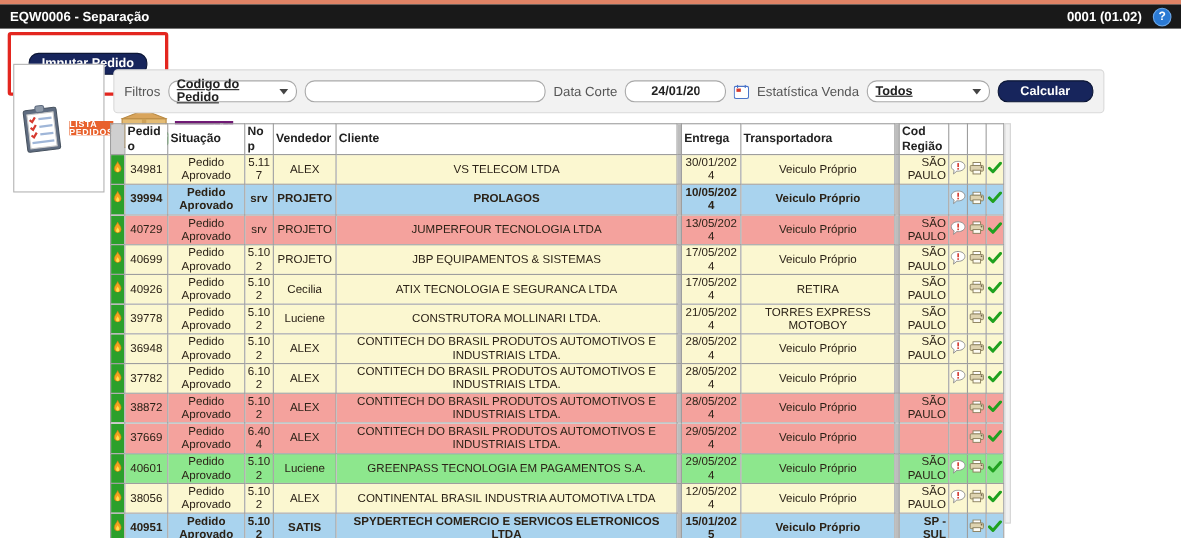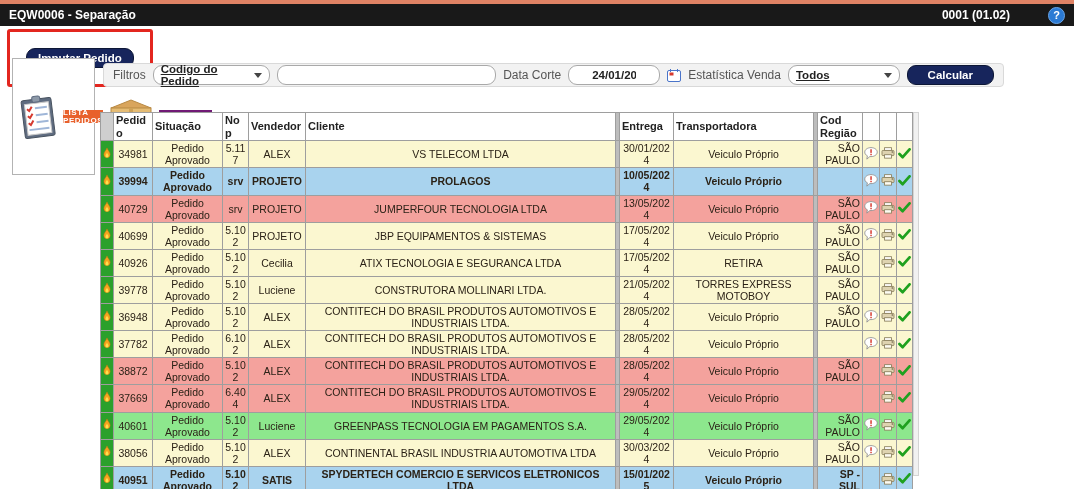--- a/index.html
+++ b/index.html
@@ -6,21 +6,21 @@
   html,body { margin:0; padding:0; }
   body {
     width:1074px; height:489px; position:relative; overflow:hidden;
     background:#ffffff; font-family:"Liberation Sans", sans-serif; color:#222;
   }
   
   .top-strip { position:absolute; left:0; top:0; width:1074px; height:4px; background:#E08365; }
   
   .titlebar {
     position:absolute; left:0; top:4px; width:1074px; height:22px; background:#191919;
-    color:#fff; display:flex; align-items:center; padding:0 9px; font-size:12px; font-weight:bold;gap:28px;
+    color:#fff; display:flex; align-items:center; padding:0 9px; font-size:12px; font-weight:bold;
   }
   .titlebar .spacer { flex:1; }
   .help-btn {
     width:17px; height:17px; border-radius:50%; background:#2b7ad4; color:#fff;
     font-size:11px; font-weight:bold; display:flex; align-items:center; justify-content:center;
     margin-left:10px; cursor:pointer; border:1px solid #6aa6e8;
   }
   
   .imputar-wrap {
     position:absolute; left:7px; top:29px; border:3px solid #e3261f; border-radius:3px; padding:16px;
@@ -38,21 +38,21 @@
   }
   .sidebar-box .icon-area { flex:1; display:flex; align-items:center; justify-content:center; width:100%; }
   .sb-banner {
     width:100%; height:13px; color:#fff; font-size:8px; font-weight:bold; letter-spacing:.6px;
     display:flex; align-items:center; justify-content:center; line-height:1;
   }
   .sb-banner.orange { background:#E8612C; }
   .sb-banner.green  { background:#701a75; }
   
   .filterbar {
-    position:absolute; left:103px; top:63px; width:901px; height:24px;
+    position:absolute; left:103px; top:63px; width:901px; height:40px;
     background:#f2f2f2; border:1px solid #d9d9d9; border-radius:4px;
     display:flex; align-items:center; gap:7px; padding:0 9px; font-size:12px; color:#555;
   }
   .fake-select {
     background:#fff; border:1px solid #a9a9a9; border-radius:9px; height:20px;
     display:flex; align-items:center; padding:0 7px; color:#222; font-size:11.5px; cursor:pointer;text-decoration:underline;
   }
   .fake-select .sel-text { flex:1; font-weight:bold; }
   .chevron-down { width:0; height:0; border-left:4px solid transparent; border-right:4px solid transparent; border-top:5px solid #444; margin-left:6px; }
   .txt-input {
@@ -518,21 +518,21 @@
           <td class="c-flame"><svg width="10" height="13" viewBox="0 0 16 20">
               <path fill="#f6a21d" stroke="#c87a10" stroke-width="0.8" d="M8 1c1.2 4 5 6 5 10.5a5 5 0 0 1-10 0C3 7 6.8 5 8 1z"></path>
               <path fill="#ffe14d" d="M8 8.5c.8 2.2 2.4 3.2 2.4 5.3a2.4 2.4 0 0 1-4.8 0c0-2.1 1.6-3.1 2.4-5.3z"></path>
             </svg></td>
           <td class="c-pedido">38056</td>
           <td class="c-situacao">Pedido Aprovado</td>
           <td class="c-nop">5.102</td>
           <td class="c-vendedor">ALEX</td>
           <td class="c-cliente">CONTINENTAL BRASIL INDUSTRIA AUTOMOTIVA LTDA</td>
           <td class="c-div"></td>
-          <td class="c-entrega">30/03/2024</td>
+          <td class="c-entrega">12/05/2024</td>
           <td class="c-transp">Veiculo Próprio</td>
           <td class="c-div"></td>
           <td class="c-cod">SÃO PAULO</td>
           <td class="c-ic"><button class="icon-btn"><svg width="14" height="13" viewBox="0 0 16 15">
                 <path fill="#ffffff" stroke="#8f8f8f" d="M8 .7C4 .7 .8 3 .8 5.9c0 1.8 1.2 3.4 3 4.3L3.2 14l3.5-3c.4.1.9.1 1.3.1 4 0 7.2-2.3 7.2-5.2S12 .7 8 .7z"></path>
                 <rect x="7.2" y="2.6" width="1.7" height="4.2" fill="#d63a2f"></rect>
                 <rect x="7.2" y="7.8" width="1.7" height="1.7" fill="#d63a2f"></rect>
               </svg></button></td>
           <td class="c-ic"><button class="icon-btn"><svg width="14" height="12" viewBox="0 0 16 14">
                 <rect x="4" y="0.8" width="8" height="3.4" fill="#ffffff" stroke="#8a7f5c"></rect>

